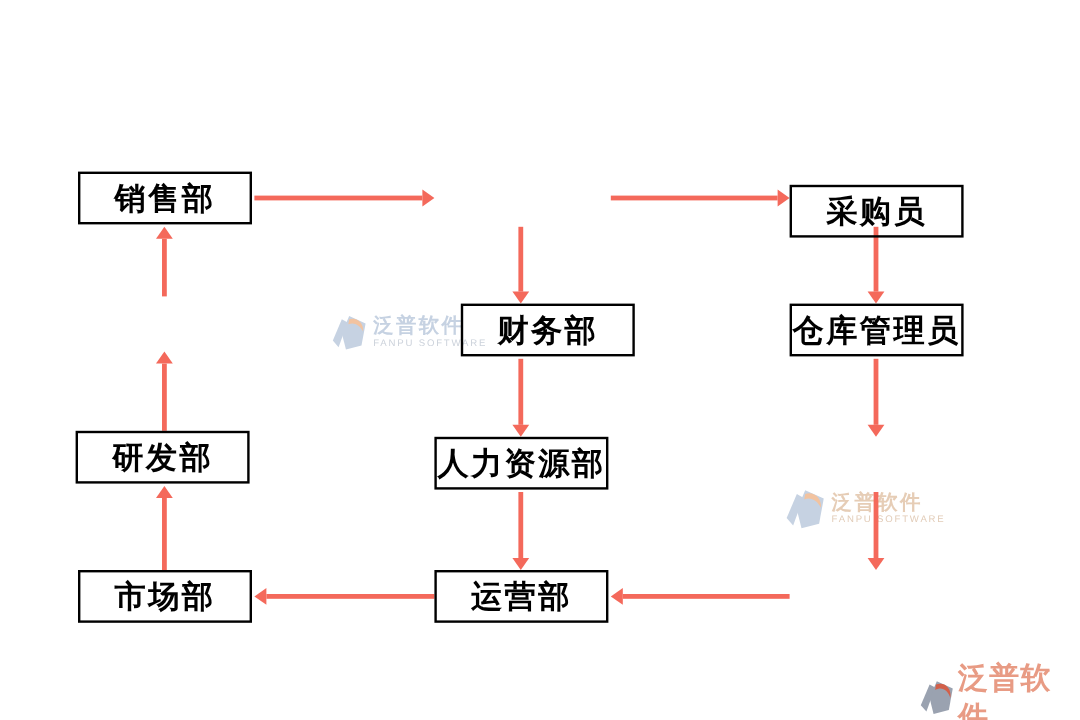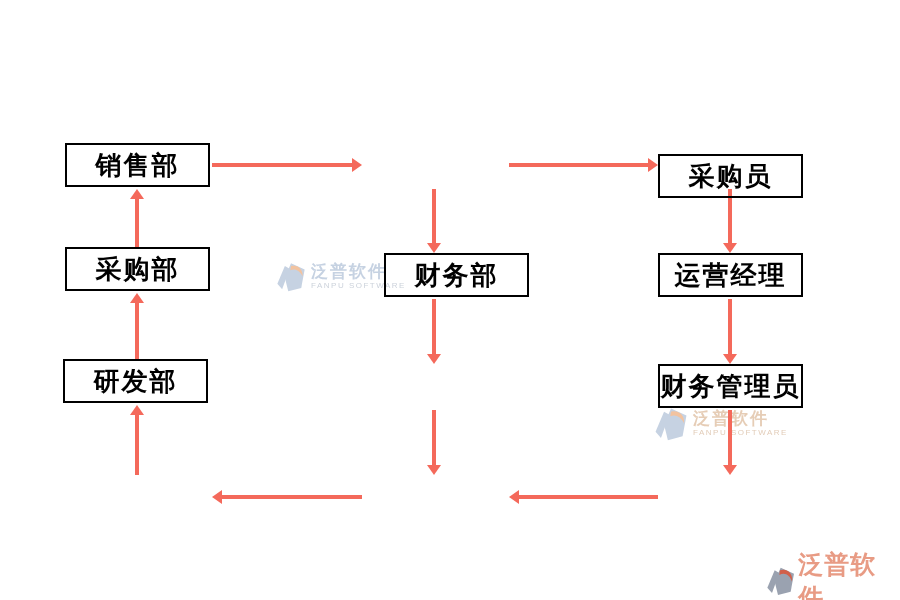--- a/index.html
+++ b/index.html
@@ -128,28 +128,29 @@
   <div>
     <div class="vline" style="left:135px;top:303px;height:56px"></div>
     <div class="tri up" style="left:130px;top:293px"></div>
   </div>
   <div>
     <div class="vline" style="left:135px;top:199px;height:48px"></div>
     <div class="tri up" style="left:130px;top:189px"></div>
   </div>
 
   <div class="node" style="left:65px;top:143px">销售部</div>
-  <div class="node" style="left:65px;top:247px">采购部</div>
   <div class="node" style="left:63px;top:359px">研发部</div>
+  <div class="node" style="left:65px;top:475px">市场部</div>
 
   <div class="node" style="left:384px;top:253px">财务部</div>
+  <div class="node" style="left:362px;top:364px">人力资源部</div>
+  <div class="node" style="left:362px;top:475px">运营部</div>
 
   <div class="node" style="left:658px;top:154px">采购员</div>
-  <div class="node" style="left:658px;top:253px">运营经理</div>
-  <div class="node" style="left:658px;top:364px">财务管理员</div>
+  <div class="node" style="left:658px;top:253px">仓库管理员</div>
 
   <div class="logo" style="left:766px;top:548px">
     <div class="logo-row">
       <svg width="30" height="32" viewBox="0 0 44 48">
         <polygon points="2,34 13,8 20,12 9,42" style="fill:var(--logo_gray,#9aa2b0)"></polygon>
         <path d="M22,4 L42,13 L37,40 L18,45 L13,25 Z" style="fill:var(--logo_gray,#9aa2b0)"></path>
         <path d="M21,8 C32,4 41,13 39,25 C36,15 28,10 20,15 Z" style="fill:var(--logo_orange,#d2604a)"></path>
       </svg>
       <div class="logo-brand">泛普软件</div>
     </div>

